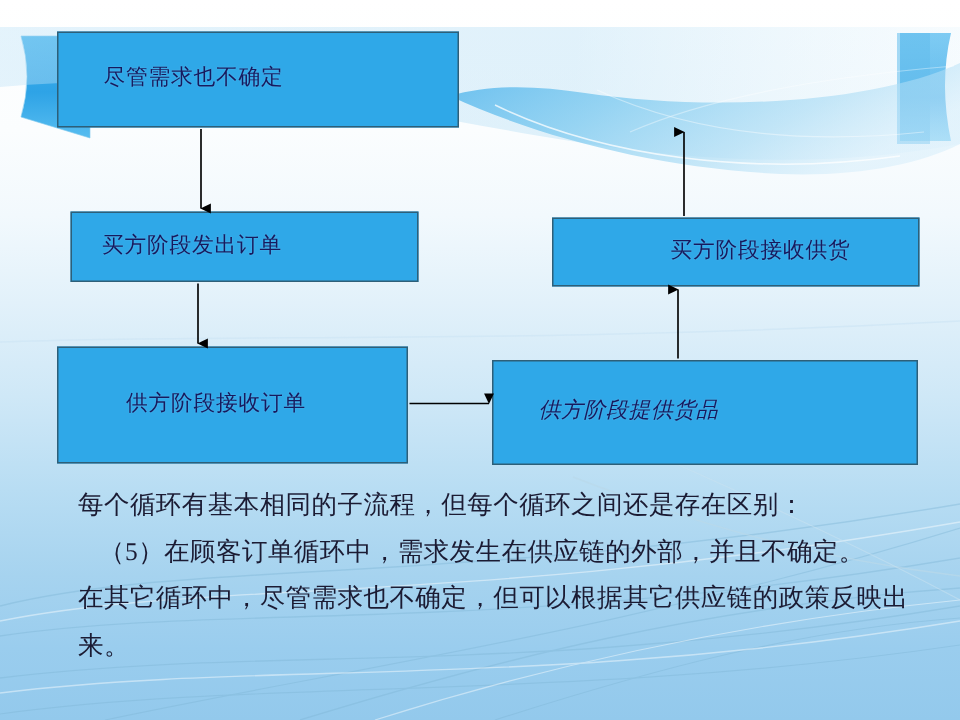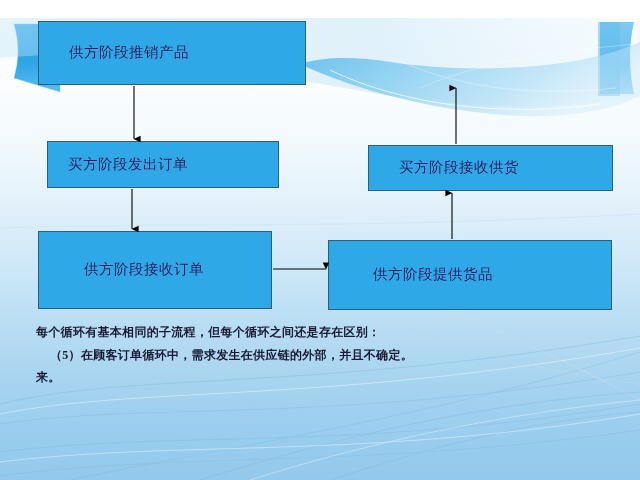--- a/index.html
+++ b/index.html
@@ -57,43 +57,42 @@
 
   #box-promote      { left: 38px;  top: 21px;  width: 268px; height: 64px; }
   #box-promote .label { padding-left: 30px; }
 
   #box-reverse      { left: 368px; top: 19px;  width: 248px; height: 66px; }
   #box-reverse .label { padding-left: 14px; }
 
   #box-issue-order  { left: 47px;  top: 141px; width: 232px; height: 47px; }
   #box-issue-order .label { padding-left: 20px; }
 
-  #box-receive-supply { left: 368px; top: 145px; width: 245px; height: 46px; }
+  #box-receive-supply { left: 368px; top: 145px; width: 245px; height: 46px; padding-left: 48px; }
   #box-receive-supply .label { padding-left: 30px; }
 
   #box-receive-order { left: 38px;  top: 231px; width: 234px; height: 78px; }
   #box-receive-order .label { padding-left: 45px; }
 
   #box-provide-goods { left: 328px; top: 240px; width: 284px; height: 70px; }
-  #box-provide-goods .label { padding-left: 44px; }
+  #box-provide-goods .label { padding-left: 30px; font-style: italic; }
 
   
   .arrows { position: absolute; inset: 0; pointer-events: none; }
 
   
   #body-text {
     position: absolute;
-    left: 36px;
+    left: 52px;
     top: 322px;
     width: 560px;
     color: #1b1b33;
-    font-size: 12px;
+    font-size: 17px;
     line-height: 1.72;
     letter-spacing: 0.3px;
-    font-weight: bold;
   }
   #body-text p { margin: 0 0 2px 0; }
   .indent { text-indent: 14px; }
 </style>
 </head>
 <body>
 
 <div id="slide">
 
   <div class="bg-layer">
@@ -163,21 +162,21 @@
         <path d="M 0,462 C 180,440 360,460 640,414" stroke-width="0.9"></path>
         <path d="M 250,480 C 370,442 500,414 640,400" stroke-width="0.8"></path>
       </g>
 
       <path d="M 382,318 C 460,348 540,372 640,384" stroke="#b9d8ea" stroke-width="0.9" fill="none" opacity="0.7"></path>
       <path d="M 430,300 C 520,340 580,368 640,400" stroke="#c9e2f1" stroke-width="0.8" fill="none" opacity="0.55"></path>
     </svg>
   </div>
 
   <div class="box" id="box-promote">
-    <span class="label">供方阶段推销产品</span>
+    <span class="label">尽管需求也不确定</span>
   </div>
 
 
   <div class="box" id="box-issue-order">
     <span class="label">买方阶段发出订单</span>
   </div>
 
   <div class="box" id="box-receive-supply">
     <span class="label">买方阶段接收供货</span>
   </div>
@@ -212,16 +211,17 @@
 
       <line x1="452" y1="239" x2="452" y2="193" stroke="#000000" stroke-width="1.1" marker-end="url(#arrowUp)"></line>
 
       <line x1="456" y1="144" x2="456" y2="88" stroke="#000000" stroke-width="1.1" marker-end="url(#arrowUp)"></line>
     </svg>
   </div>
 
   <div id="body-text">
     <p>每个循环有基本相同的子流程，但每个循环之间还是存在区别：</p>
     <p class="indent">（5）在顾客订单循环中，需求发生在供应链的外部，并且不确定。</p>
+    <p>在其它循环中，尽管需求也不确定，但可以根据其它供应链的政策反映出</p>
     <p>来。</p>
   </div>
 
 </div>
 
 </body></html>

